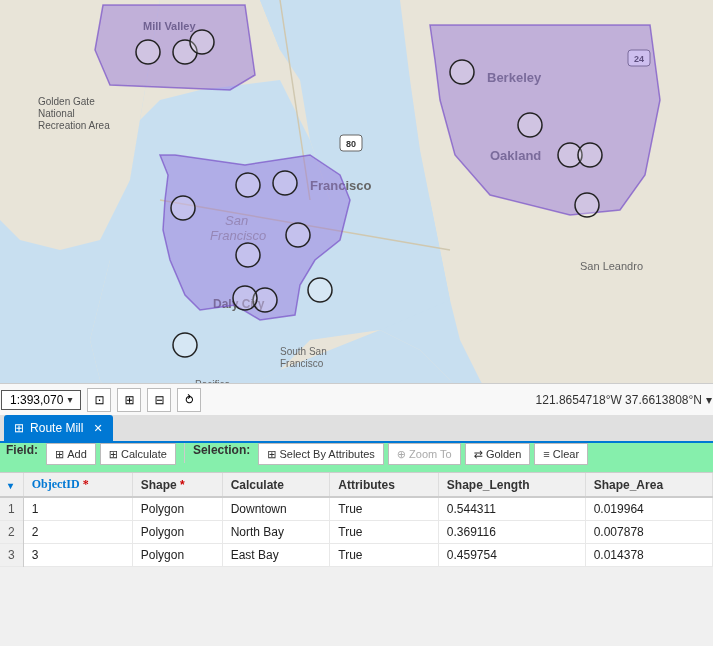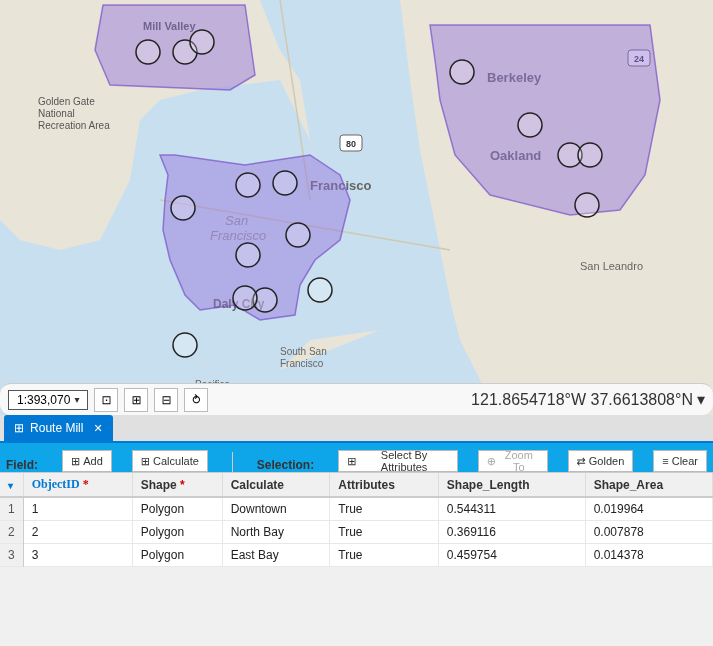--- a/index.html
+++ b/index.html
@@ -26,23 +26,22 @@
     #map-toolbar {
       position: absolute;
       bottom: 0;
       left: 0;
       width: 713px;
       height: 32px;
       background: #f8f8f8;
       border-top: 1px solid #ccc;
       display: flex;
       align-items: center;
-      padding: 0 8px;
+      padding: 0 1px;
       gap: 6px;
-      border-radius: 11px;
     }
 
     .scale-box {
       border: 1px solid #555;
       padding: 2px 8px;
       font-size: 12px;
       display: flex;
       align-items: center;
       gap: 4px;
       background: white;
@@ -55,21 +54,21 @@
       width: 24px; height: 24px;
       border: 1px solid #bbb;
       background: white;
       display: flex; align-items: center; justify-content: center;
       cursor: pointer;
       font-size: 12px;
     }
 
     .coord-display {
       margin-left: auto;
-      font-size: 16px;
+      font-size: 12px;
       color: #333;
       display: flex;
       align-items: center;
       gap: 4px;
     }
 
     
     #tab-bar {
       height: 28px;
       background: #e0e0e0;
@@ -92,26 +91,26 @@
       border-top-left-radius: 3px;
       border-top-right-radius: 3px;
     }
 
     .tab-icon { font-size: 12px; }
     .tab-close { font-size: 11px; cursor: pointer; margin-left: 4px; }
 
     
     #attr-toolbar {
       height: 30px;
-      background: #0ea5e9;
+      background: #86efac;
       border-bottom: 1px solid #ccc;
       display: flex;
-      align-items: flex-end;
+      align-items: flex-start;
       padding: 0 6px;
-      gap: 20px;
+      gap: 4px;
     }
 
     .toolbar-label {
       font-size: 12px;
       font-weight: 600;
       color: #333;
       margin-right: 4px;
     }
 
     .toolbar-btn {

